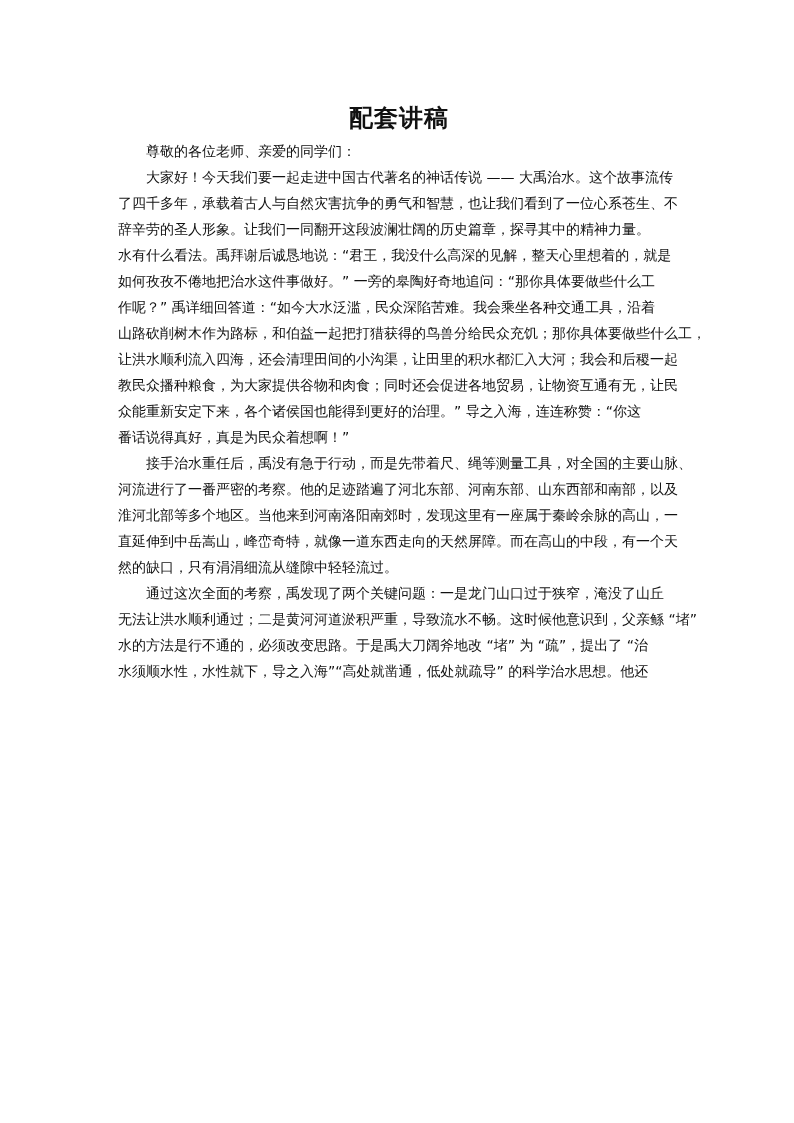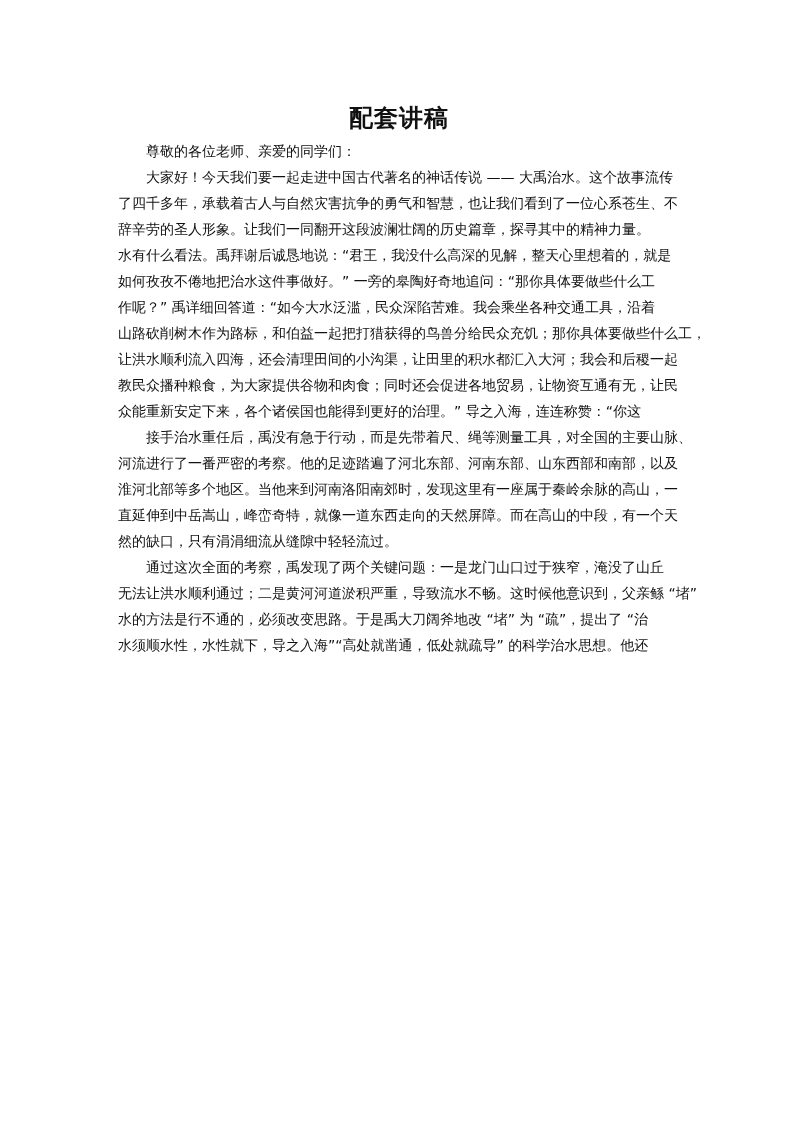--- a/index.html
+++ b/index.html
@@ -56,20 +56,21 @@
 
 
   <div>
     <div class="line">水有什么看法。禹拜谢后诚恳地说：“君王，我没什么高深的见解，整天心里想着的，就是</div>
     <div class="line">如何孜孜不倦地把治水这件事做好。” 一旁的皋陶好奇地追问：“那你具体要做些什么工</div>
     <div class="line">作呢？” 禹详细回答道：“如今大水泛滥，民众深陷苦难。我会乘坐各种交通工具，沿着</div>
     <div class="line">山路砍削树木作为路标，和伯益一起把打猎获得的鸟兽分给民众充饥；那你具体要做些什么工，</div>
     <div class="line">让洪水顺利流入四海，还会清理田间的小沟渠，让田里的积水都汇入大河；我会和后稷一起</div>
     <div class="line">教民众播种粮食，为大家提供谷物和肉食；同时还会促进各地贸易，让物资互通有无，让民</div>
     <div class="line">众能重新安定下来，各个诸侯国也能得到更好的治理。” 导之入海，连连称赞：“你这</div>
+    <div class="line">番话说得真好，真是为民众着想啊！”</div>
   </div>
 
   <div>
     <div class="line indent">接手治水重任后，禹没有急于行动，而是先带着尺、绳等测量工具，对全国的主要山脉、</div>
     <div class="line">河流进行了一番严密的考察。他的足迹踏遍了河北东部、河南东部、山东西部和南部，以及</div>
     <div class="line">淮河北部等多个地区。当他来到河南洛阳南郊时，发现这里有一座属于秦岭余脉的高山，一</div>
     <div class="line">直延伸到中岳嵩山，峰峦奇特，就像一道东西走向的天然屏障。而在高山的中段，有一个天</div>
     <div class="line">然的缺口，只有涓涓细流从缝隙中轻轻流过。</div>
   </div>
 

